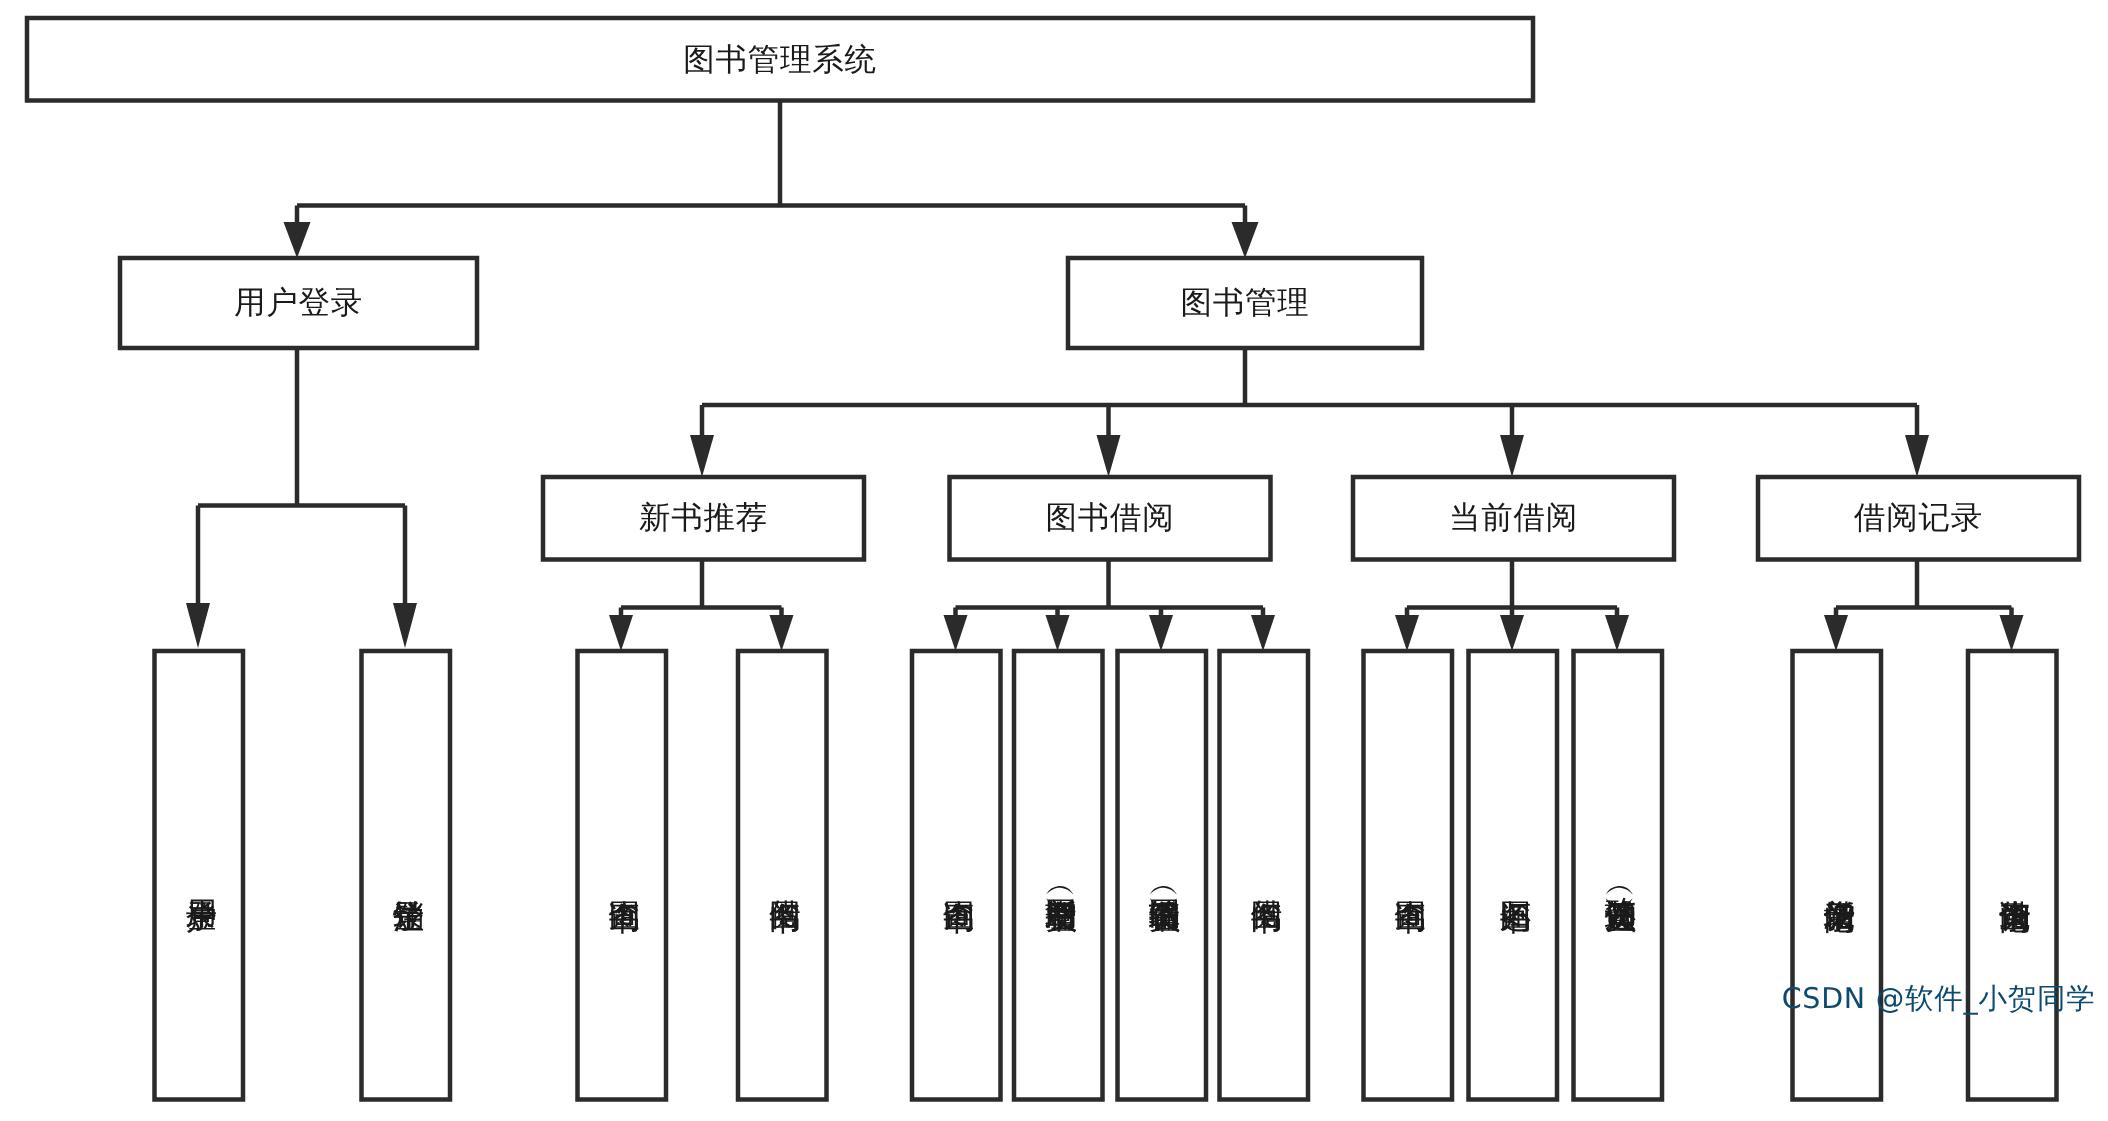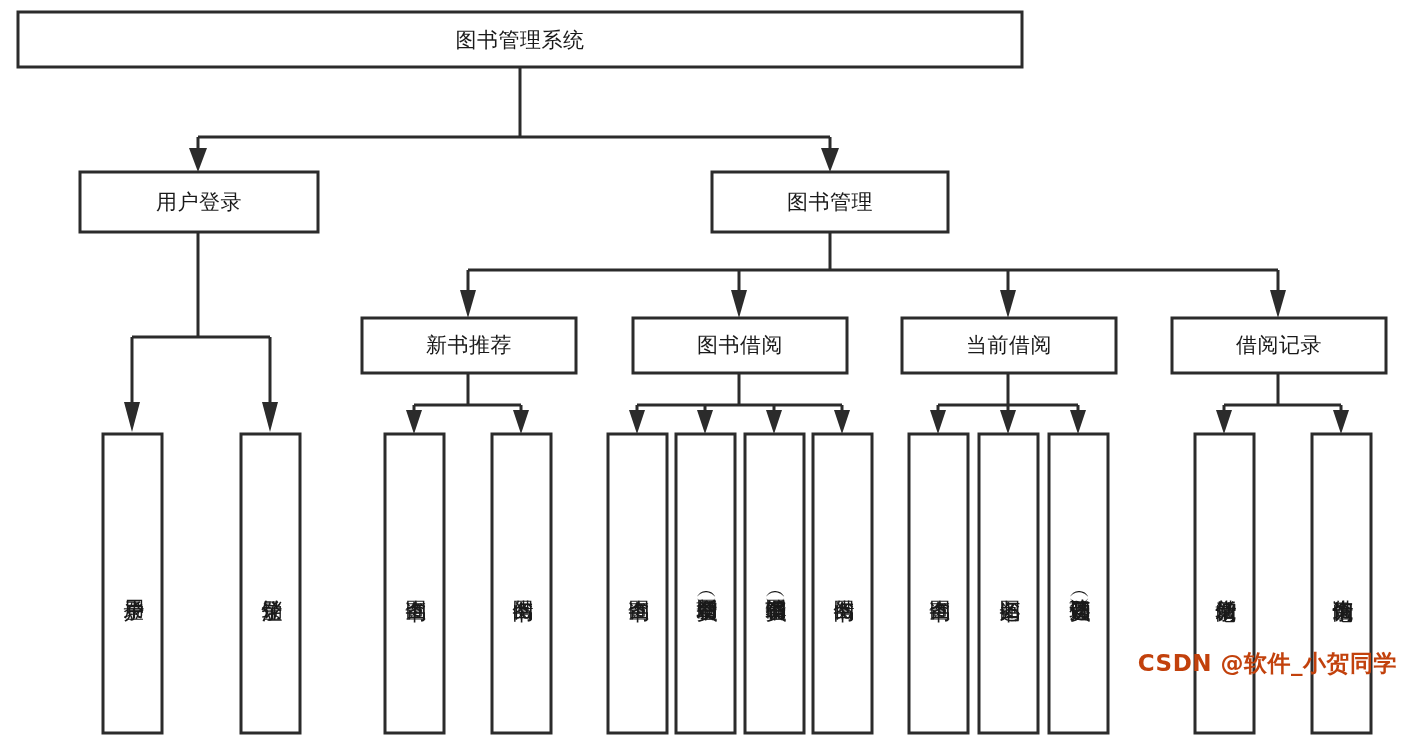--- a/index.html
+++ b/index.html
@@ -65,26 +65,25 @@
     dominant-baseline: middle;
     letter-spacing: 0.5px;
     writing-mode: vertical-rl;
     glyph-orientation-vertical: 0;
   }
   .watermark {
     position: absolute;
     right: 8px;
     bottom: 4px;
     font-family: "DejaVu Sans", "Liberation Sans", sans-serif;
-    font-size: 23px;
-    color: #c2410c;
+    font-size: 19px;
+    color: #0c4a6e;
     white-space: nowrap;
     user-select: none;
     letter-spacing: 0.5px;
-    font-weight: bold;
   }
 </style>
 </head>
 <body>
 
 <div id="diagram-root">
 
   <svg class="flow" viewBox="0 0 1405 747" xmlns="http://www.w3.org/2000/svg">
 
     <g>

